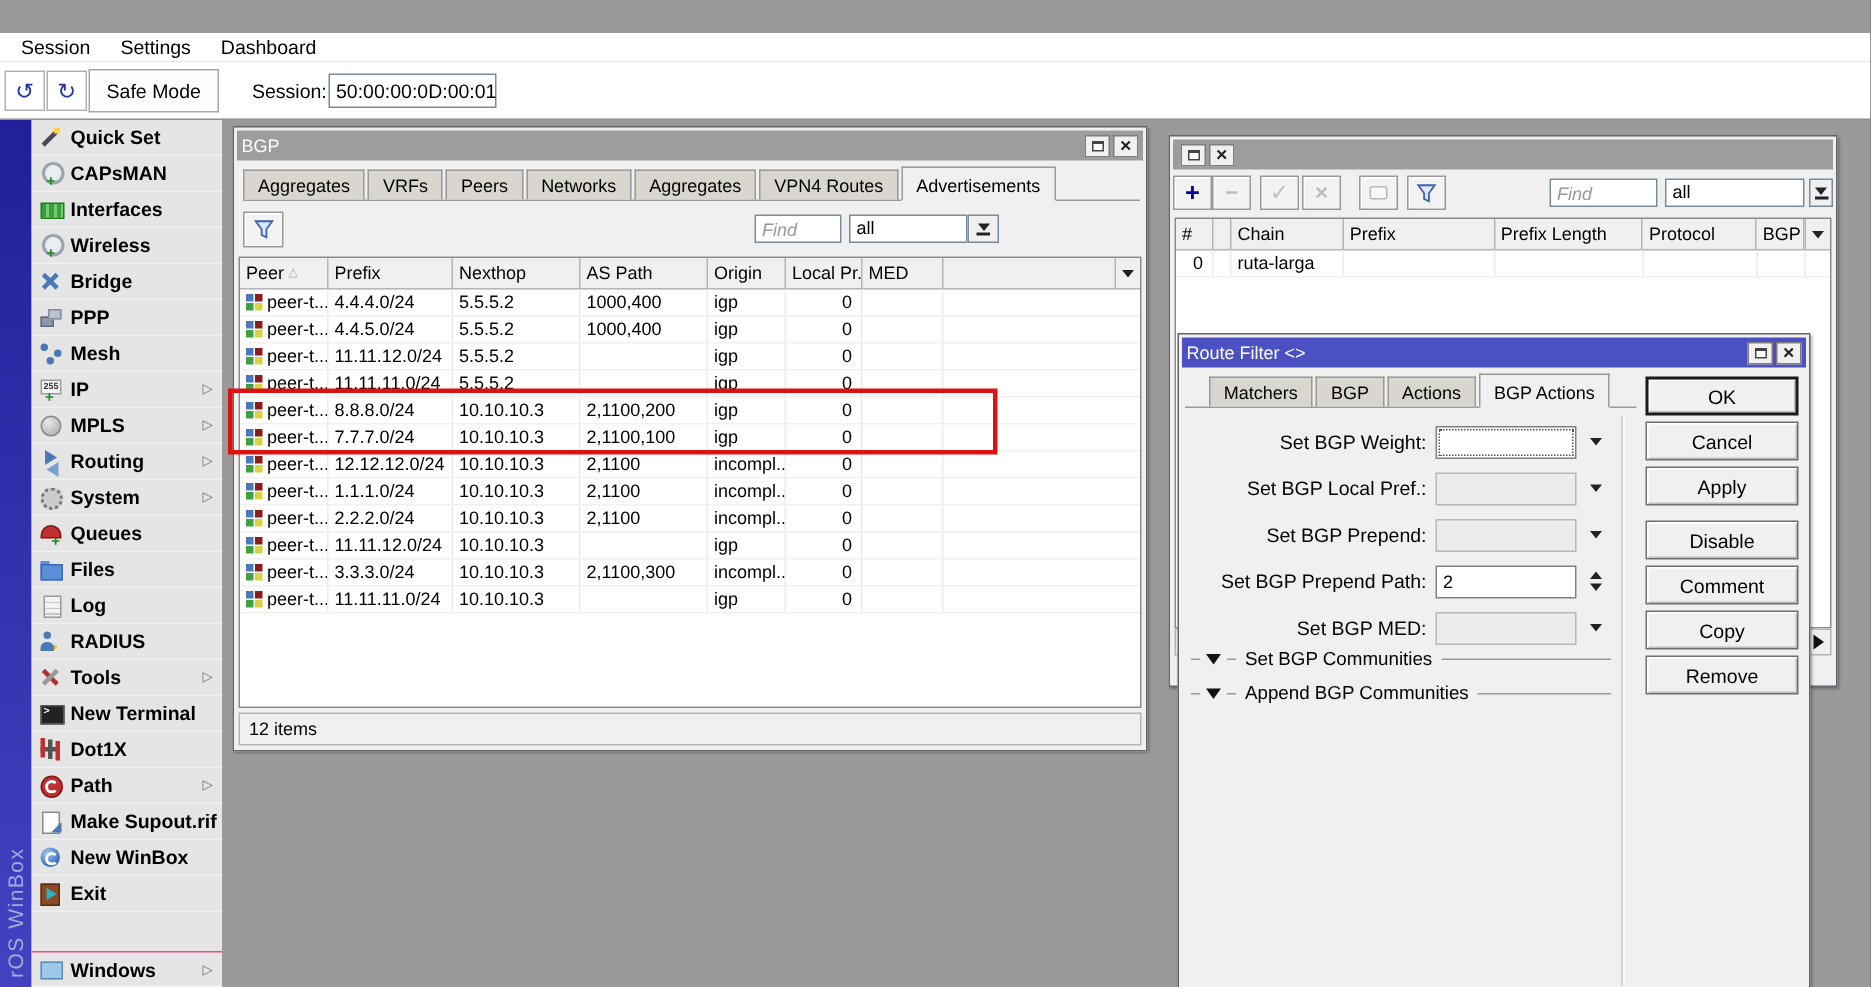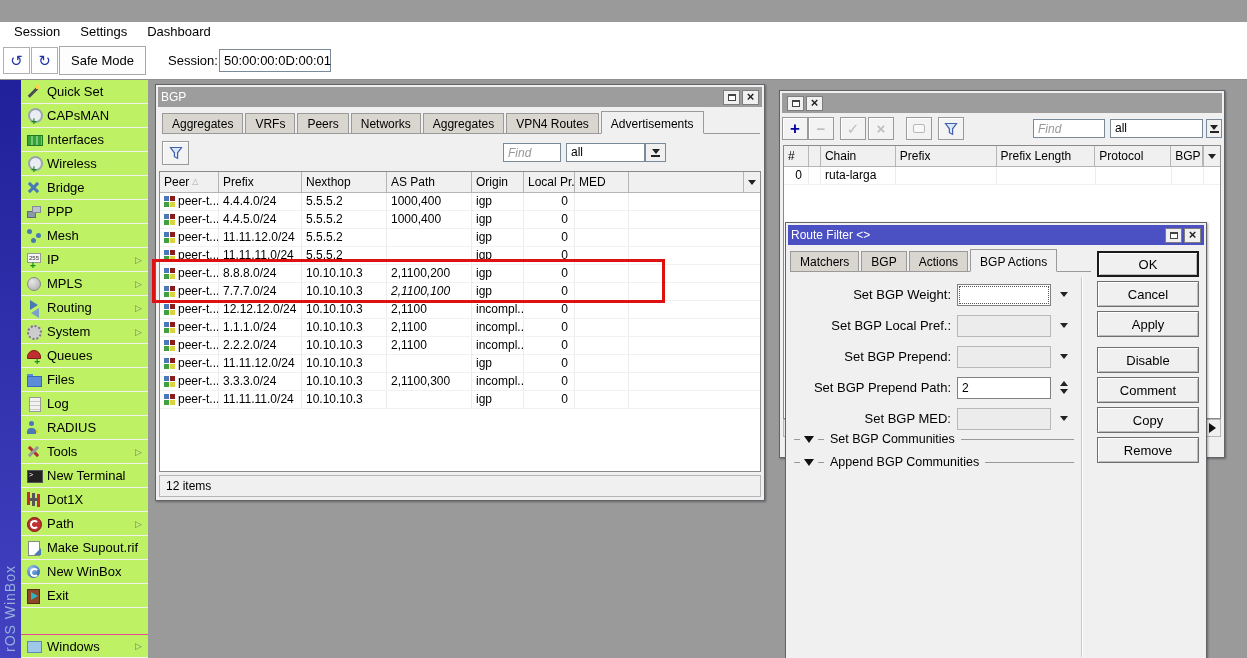--- a/index.html
+++ b/index.html
@@ -29,21 +29,21 @@
   #session-label { position:absolute; left:168px; top:12px; font-size:13px; }
   #session-box { position:absolute; left:219px; top:8px; width:112px; height:23px; background:#fff;
                  border:1px solid #7a8a99; font-size:13px; line-height:21px; padding-left:4px; }
 
   
   #brand-strip { position:absolute; left:0; top:80px; width:21px; height:578px;
                  background:linear-gradient(180deg,#20209a,#4343c2); }
   #brand-text { position:absolute; left:2px; bottom:6px; writing-mode:vertical-rl; transform:rotate(180deg);
                 color:#98aede; font-size:14px; letter-spacing:1px; white-space:nowrap; }
 
-  #sidebar { position:absolute; left:21px; top:80px; width:127px; height:578px; background:#bef264; overflow:hidden; }
+  #sidebar { position:absolute; left:21px; top:80px; width:127px; height:578px; background:#e5e5e5; overflow:hidden;font-weight:bold; }
   .side-item { height:24px; display:flex; align-items:center; gap:5px; padding-left:5px;
                border-bottom:1px solid #f0f0f0; font-size:13px; cursor:default; }
   .side-item.separated { margin-top:26px; border-top:1px solid #ec4899; }
   .side-arrow { margin-left:auto; margin-right:6px; color:#777; font-size:9px; }
 
   
   .si { width:16px; height:16px; position:relative; flex:none; }
   .si::before, .si::after { content:""; position:absolute; }
   .wand-icon::before { width:12px; height:3px; background:#4a4a55; top:7px; left:1px; transform:rotate(-45deg); }
   .wand-icon::after { width:4px; height:4px; background:#ffd24a; top:1px; right:2px; }
@@ -155,21 +155,21 @@
   #rf-combo-btn { left:426px; top:28px; width:16px; }
   #rf-list { left:3px; top:54px; right:3px; height:274px; }
   #rf-hscroll { position:absolute; left:3px; right:3px; top:328px; height:18px; background:#ececec; border:1px solid #b5b5b5; }
   #rf-scroll-right { position:absolute; right:0; top:0; width:17px; height:16px; background:#f0f0f0;
                      border-left:1px solid #9a9a9a; display:flex; align-items:center; justify-content:center; }
   .tbn-glyph-add { color:#0000a0; font-size:17px; font-weight:bold; line-height:1; }
   .tbn-glyph-dis { color:#bdbdbd; font-size:15px; font-weight:bold; line-height:1; }
   .cmt-box { width:12px; height:9px; border:1px solid #b8b8b8; border-radius:2px; background:#f8f8f8; }
 
   #dlg-win { left:785px; top:222px; width:422px; height:440px; z-index:4; }
-  #dlg-tabs { left:4px; top:26px; width:301px; }
+  #dlg-tabs { left:4px; top:26px; width:301px;justify-content:center; }
   .f-label { position:absolute; left:0; width:165px; text-align:right; font-size:13px; line-height:22px; white-space:nowrap; }
   .f-box { position:absolute; left:171px; width:94px; height:22px; border:1px solid #808080; background:#fff;
            font-size:12px; line-height:20px; padding-left:4px; }
   .f-box.disabled { background:#ececec; border-color:#b8b8b8; }
   .f-box.focused { outline:1px dotted #555; outline-offset:-3px; }
   .f-dd { position:absolute; left:274px; }
   .f-spin { position:absolute; left:274px; display:flex; flex-direction:column; gap:3px; }
   .sect { position:absolute; left:8px; right:132px; height:16px; display:flex; align-items:center; gap:4px; }
   .sect .dash { width:6px; height:1px; background:#999; }
   .sect .lbl { font-size:12.5px; white-space:nowrap; padding:0 2px; }
@@ -421,21 +421,21 @@
             <div class="cell" style="width: 54px;"></div>
             <div class="cell" style="flex: 1 1 0%; border-right: none;"></div>
           </div>
           <div class="trow">
             <div class="cell" style="width: 59px;">
               <span class="peer-ic"></span>
               <span>peer-t...</span>
             </div>
             <div class="cell" style="width: 83px;">7.7.7.0/24</div>
             <div class="cell" style="width: 85px;">10.10.10.3</div>
-            <div class="cell" style="width: 85px; font-style: italic;">2,1100,100</div>
+            <div class="cell" style="width: 85px;">2,1100,100</div>
             <div class="cell" style="width: 52px;">igp</div>
             <div class="cell num" style="width: 51px;">0</div>
             <div class="cell" style="width: 54px;"></div>
             <div class="cell" style="flex: 1 1 0%; border-right: none;"></div>
           </div>
           <div class="trow">
             <div class="cell" style="width: 59px;">
               <span class="peer-ic"></span>
               <span>peer-t...</span>
             </div>

